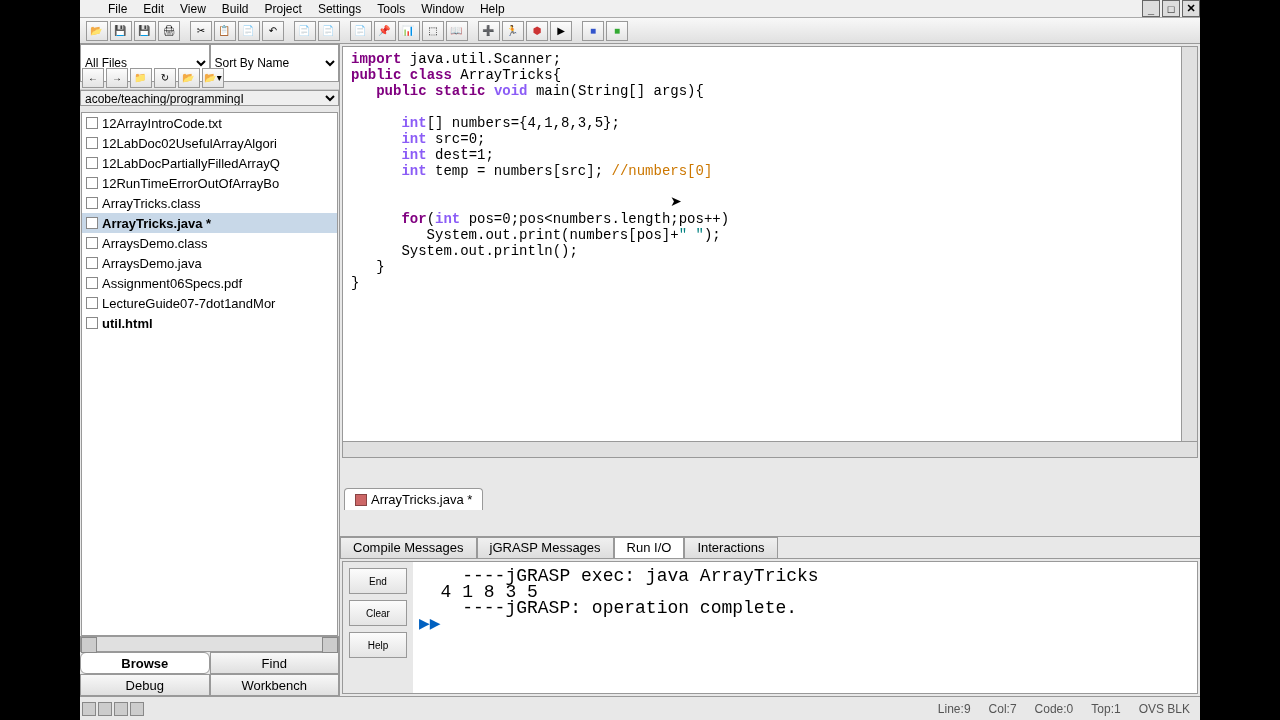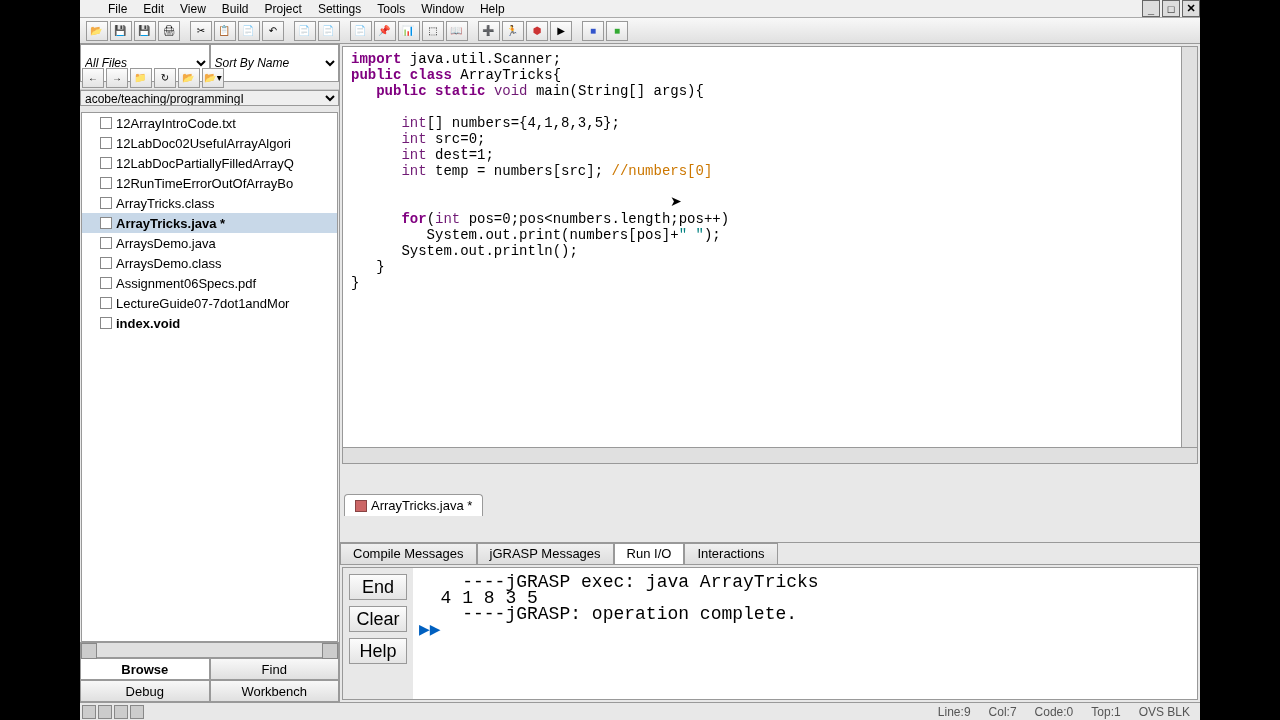--- a/index.html
+++ b/index.html
@@ -8,60 +8,60 @@
 .menubar { height: 18px; background: #f0f0f0; border-bottom: 1px solid #aaa; display: flex; align-items: center; padding: 0 20px; gap: 4px; }
 .menubar span { padding: 0 8px; cursor: default; }
 .window-controls { position: absolute; right: 0; top: 0; display: flex; gap: 2px; }
 .window-controls div { width: 18px; height: 17px; border: 1px solid #666; background: #ddd; display: flex; align-items: center; justify-content: center; font-weight: bold; font-size: 11px; cursor: pointer; }
 .toolbar { height: 26px; background: linear-gradient(#f8f8f8,#e0e0e0); border-bottom: 1px solid #999; display: flex; align-items: center; padding: 0 6px; gap: 2px; }
 .toolbar .tbtn { width: 22px; height: 20px; border: 1px solid #999; background: linear-gradient(#fcfcfc,#e4e4e4); display: flex; align-items: center; justify-content: center; cursor: pointer; font-size: 10px; }
 .toolbar .sep { width: 6px; }
 .main { flex: 1; display: flex; min-height: 0; }
 .sidebar { width: 260px; background: #e8e8e8; display: flex; flex-direction: column; border-right: 1px solid #999; }
 .side-top { display: flex; height: 22px; }
-.side-top select { flex: 1; font-size: 12px; border: 1px solid #999; background: #fff; height: 38px; font-style: italic; }
+.side-top select { flex: 1; font-size: 12px; border: 1px solid #999; background: #fff; height: 38px; }
 .side-nav { height: 24px; display: flex; align-items: center; gap: 2px; padding: 2px; border-bottom: 1px solid #ccc; }
 .side-nav .nbtn { width: 22px; height: 20px; border: 1px solid #999; background: linear-gradient(#fcfcfc,#e4e4e4); display: flex; align-items: center; justify-content: center; cursor: pointer; font-size: 10px; }
 .path-sel { height: 22px; }
 .path-sel select { width: 100%; font-size: 12px; border: 1px solid #999; height: 16px; }
 .filelist { flex: 1; background: #fff; border: 1px solid #999; overflow: hidden; margin: 0 1px; }
-.filelist .item { height: 20px; display: flex; align-items: center; padding: 0 18px; gap: 4px; cursor: pointer; font-family: Arial; font-size: 13px; white-space: nowrap; overflow: hidden; }
+.filelist .item { height: 20px; display: flex; align-items: center; padding: 0 4px; gap: 4px; cursor: pointer; font-family: Arial; font-size: 13px; white-space: nowrap; overflow: hidden; }
 .filelist .item.sel { background: #c8d8e8; }
 .filelist .item.bold { font-weight: bold; }
 .filelist .ficon { width: 12px; height: 12px; border: 1px solid #888; background: #fff; flex-shrink: 0; }
 .side-scroll { height: 16px; background: #e0e0e0; border: 1px solid #999; position: relative; }
 .side-scroll::before, .side-scroll::after { content: ''; position: absolute; width: 14px; height: 14px; background: #ccc; border: 1px solid #888; top: 0; }
 .side-scroll::before { left: 0; }
 .side-scroll::after { right: 0; }
 .side-tabs { display: flex; flex-direction: column; }
 .side-tabs .row { display: flex; }
 .side-tabs .tab { flex: 1; height: 22px; border: 1px solid #999; background: linear-gradient(#f8f8f8,#e0e0e0); display: flex; align-items: center; justify-content: center; font-size: 13px; cursor: pointer; }
-.side-tabs .tab.active { background: #fff; font-weight: bold; }
+.side-tabs .tab.active { background: #fff; font-weight: bold; border-radius: 6px; }
 .editor-area { flex: 1; display: flex; flex-direction: column; min-width: 0; gap: 26px; }
 .editor-wrap { flex: 1; display: flex; flex-direction: column; border: 1px solid #999; margin: 2px; background: #fff; min-height: 0; }
 .editor { flex: 1; background: #fff; font-family: 'Courier New', monospace; font-size: 14px; line-height: 16px; padding: 4px 8px; white-space: pre; overflow: hidden; position: relative; }
 .editor .kw { color: #800080; font-weight: bold; }
-.editor .ty { color: #701a75; font-weight: normal; }
+.editor .ty { color: #8b5cf6; font-weight: bold; }
 .editor .cm { color: #cc7700; }
 .editor .st { color: #008080; }
 .editor-hscroll { height: 16px; background: #e0e0e0; border-top: 1px solid #999; position: relative; }
 .editor-vscroll { position: absolute; right: 0; top: 0; bottom: 0; width: 16px; background: #e0e0e0; border-left: 1px solid #999; }
 .file-tab-bar { height: 24px; display: flex; align-items: end; padding: 0 4px; background: #e8e8e8; }
 .file-tab { height: 22px; border: 1px solid #999; border-bottom: none; background: #fff; padding: 2px 10px; display: flex; align-items: center; gap: 4px; font-size: 13px; border-radius: 4px 4px 0 0; }
 .file-tab .ticon { width: 12px; height: 12px; background: #c66; border: 1px solid #844; }
 .bottom-panel { height: 160px; display: flex; flex-direction: column; border-top: 1px solid #999; }
 .bottom-tabs { height: 22px; display: flex; background: #e8e8e8; border-bottom: 1px solid #999; }
 .bottom-tabs .btab { padding: 2px 12px; border: 1px solid #999; background: linear-gradient(#f0f0f0,#ddd); font-size: 13px; cursor: pointer; border-bottom: none; }
 .bottom-tabs .btab.active { background: #fff; font-weight: normal; }
 .console-area { flex: 1; display: flex; background: #fff; border: 1px solid #999; margin: 2px; }
 .console-btns { width: 70px; display: flex; flex-direction: column; gap: 6px; padding: 6px; background: #e8e8e8; }
-.console-btns button { height: 26px; border: 1px solid #999; background: linear-gradient(#fcfcfc,#e4e4e4); font-size: 18px; cursor: pointer; }
+.console-btns button { height: 26px; border: 1px solid #999; background: linear-gradient(#fcfcfc,#e4e4e4); font-size: 10px; cursor: pointer; }
 .console-out { flex: 1; font-family: 'Courier New', monospace; font-size: 18px; line-height: 16px; padding: 6px; white-space: pre; position: relative; overflow: hidden; }
 .console-out .prompt { color: #0060c0; font-weight: bold; }
-.statusbar { height: 18px; background: #e8e8e8; border-top: 1px solid #999; display: flex; align-items: center; justify-content: flex-end; padding: 0 10px; gap: 18px; font-size: 12px; color: #555; }
+.statusbar { height: 24px; background: #e8e8e8; border-top: 1px solid #999; display: flex; align-items: center; justify-content: flex-end; padding: 0 10px; gap: 18px; font-size: 12px; color: #555; }
 .status-left { position: absolute; left: 2px; display: flex; gap: 2px; }
 .status-left div { width: 14px; height: 14px; border: 1px solid #888; background: #ccc; }
 .cursor-ptr { position: absolute; left: 670px; top: 193px; font-size: 14px; pointer-events: none; }
 </style>
 </head>
 <body>
 
 <div class="app">
   <div class="menubar">
     <div id="menu-items" style="display: flex;">
@@ -148,37 +148,37 @@
           <div class="item">
             <div class="ficon"></div>
             <span>ArrayTricks.class</span>
           </div>
           <div class="item sel bold">
             <div class="ficon"></div>
             <span>ArrayTricks.java *</span>
           </div>
           <div class="item">
             <div class="ficon"></div>
+            <span>ArraysDemo.class</span>
+          </div>
+          <div class="item">
+            <div class="ficon"></div>
             <span>ArraysDemo.java</span>
           </div>
           <div class="item">
             <div class="ficon"></div>
-            <span>ArraysDemo.class</span>
-          </div>
-          <div class="item">
-            <div class="ficon"></div>
             <span>Assignment06Specs.pdf</span>
           </div>
           <div class="item">
             <div class="ficon"></div>
             <span>LectureGuide07-7dot1andMor</span>
           </div>
           <div class="item bold">
             <div class="ficon"></div>
-            <span>index.void</span>
+            <span>util.html</span>
           </div>
         </div>
       <div class="side-scroll"></div>
       <div class="side-tabs">
         <div class="row" id="side-tabs-1">
             <div class="tab active">Browse</div>
             <div class="tab">Find</div>
           </div>
         <div class="row" id="side-tabs-2">
             <div class="tab">Debug</div>

